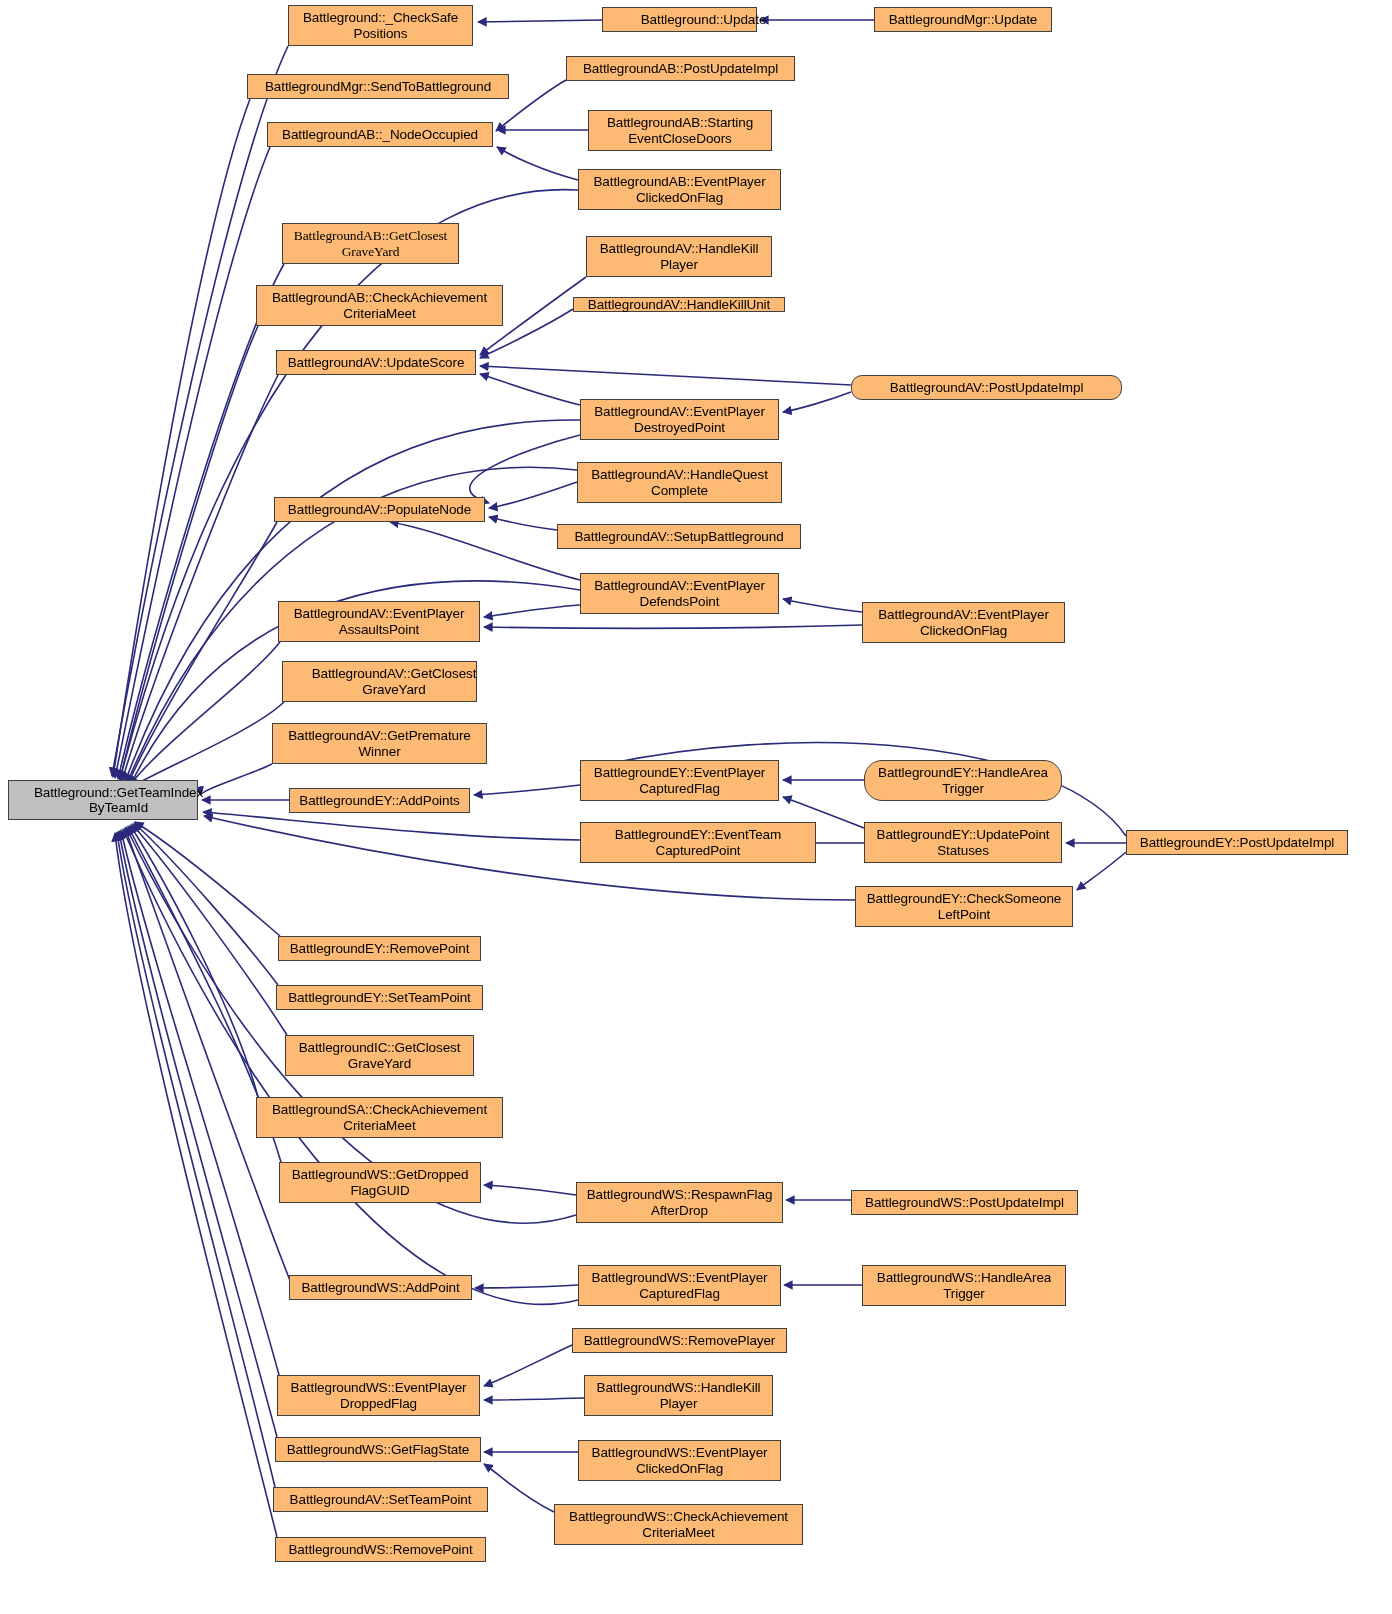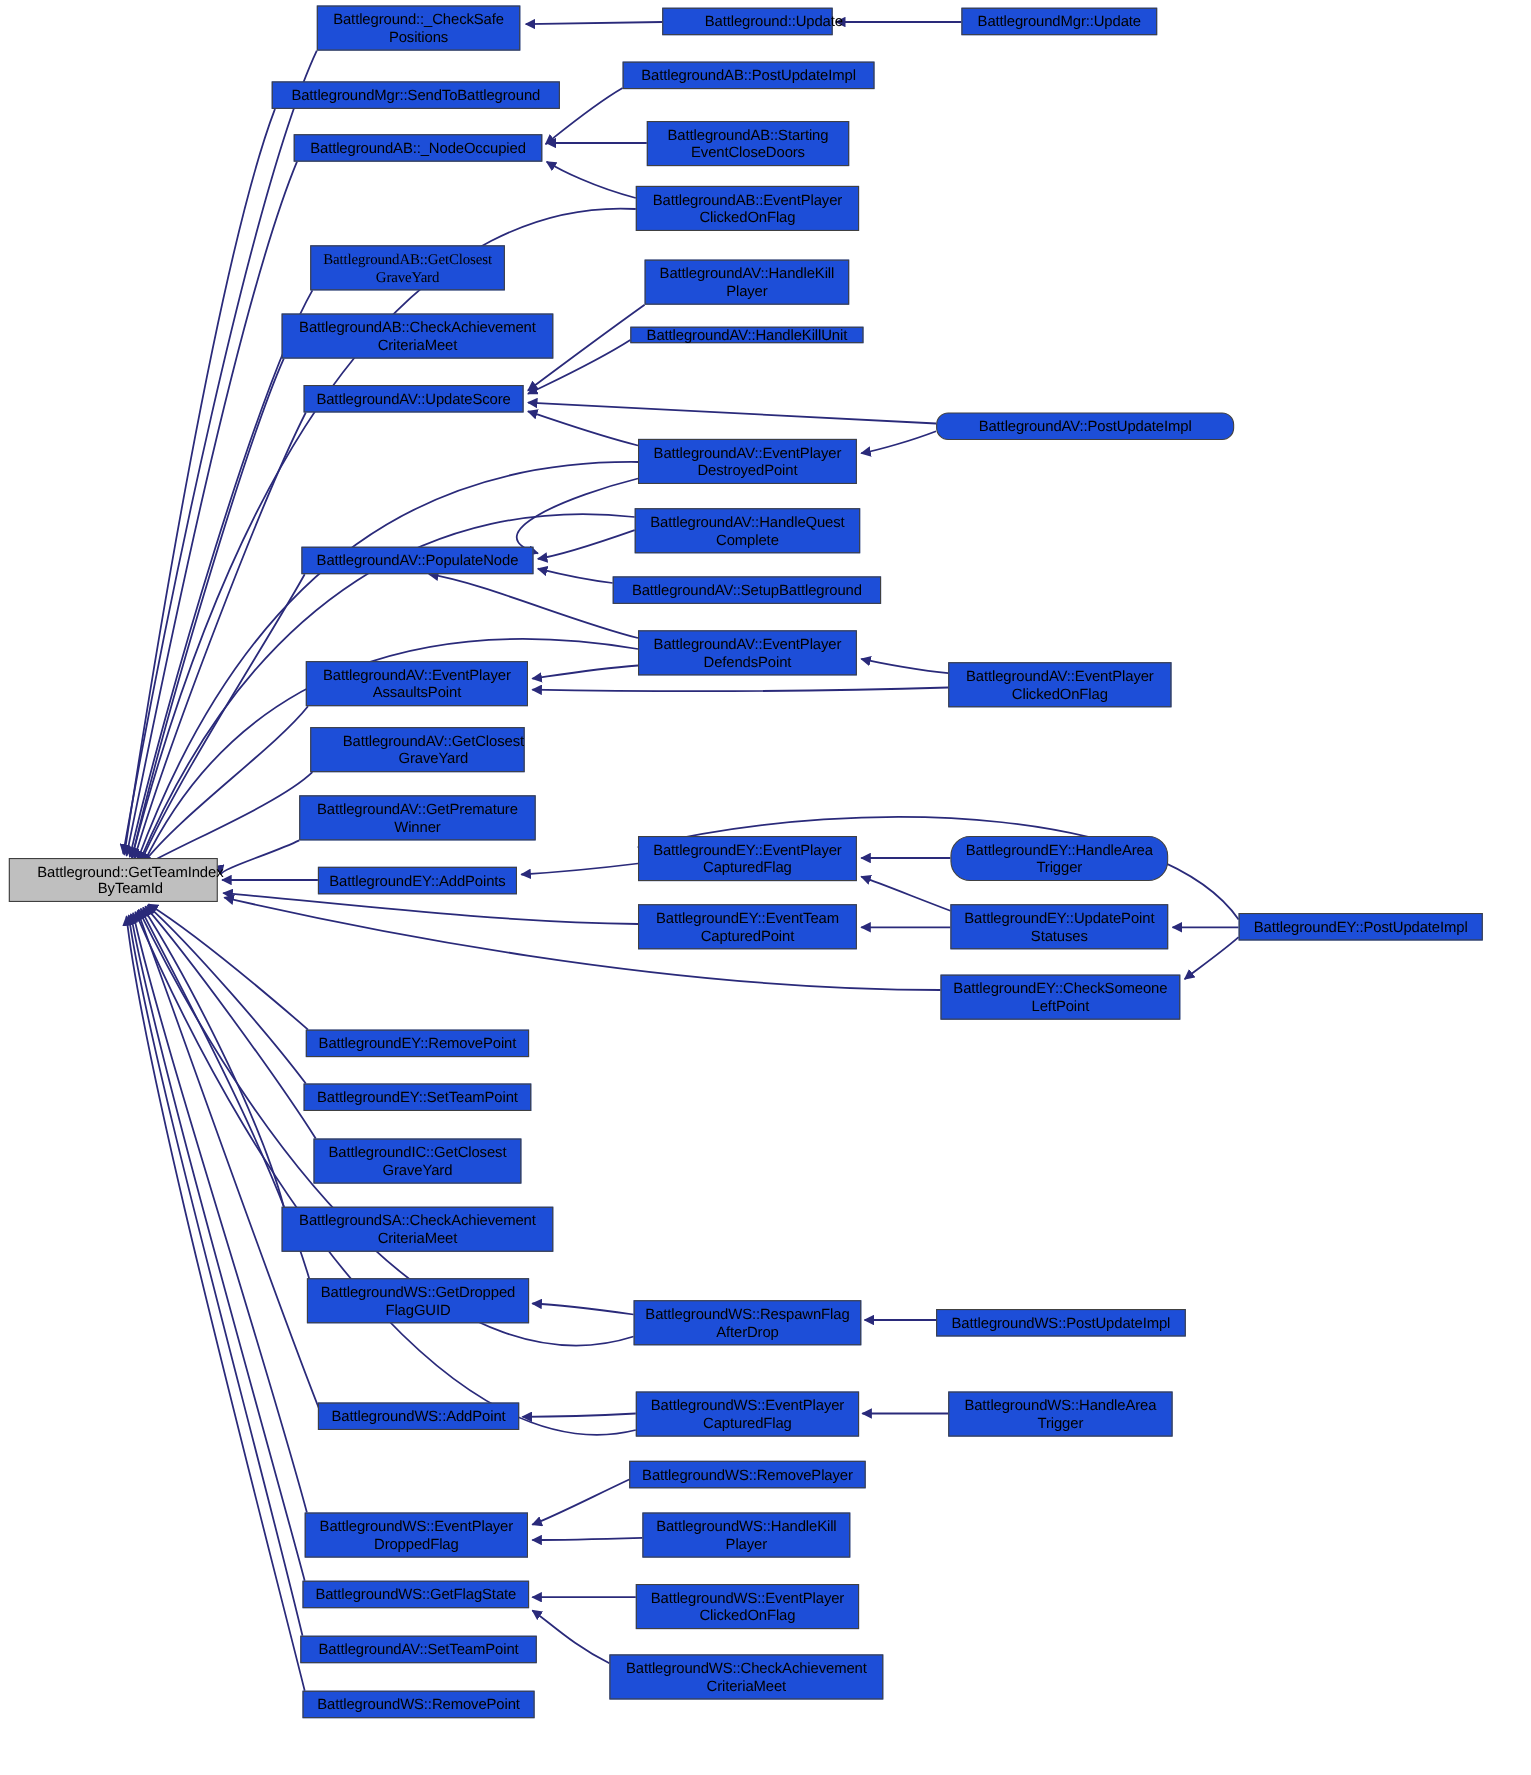--- a/index.html
+++ b/index.html
@@ -20,21 +20,21 @@
     left: 0;
     top: 0;
     width: 1392px;
     height: 1614px;
     pointer-events: none;
   }
   .graph-node {
     position: absolute;
     box-sizing: border-box;
     border: 1px solid #404040;
-    background: #1d4ed8;
+    background: #fdba74;
     color: #000000;
     display: flex;
     align-items: center;
     justify-content: center;
     text-align: center;
     font-size: 13.5px;
     line-height: 15.5px;
     letter-spacing: -0.1px;
     white-space: pre-line;
     z-index: 2;
@@ -155,21 +155,21 @@
 ClickedOnFlag</div>
       <div class="graph-node" style="left: 282px; top: 661px; width: 195px; height: 41px; padding-left: 29px;">BattlegroundAV::GetClosest
 GraveYard</div>
       <div class="graph-node" style="left: 272px; top: 723px; width: 215px; height: 41px;">BattlegroundAV::GetPremature
 Winner</div>
       <div class="graph-node" style="left: 289px; top: 788px; width: 181px; height: 25px;">BattlegroundEY::AddPoints</div>
       <div class="graph-node" style="left: 580px; top: 760px; width: 199px; height: 41px;">BattlegroundEY::EventPlayer
 CapturedFlag</div>
       <div class="graph-node" style="left: 864px; top: 760px; width: 198px; height: 41px; border-radius: 18px;">BattlegroundEY::HandleArea
 Trigger</div>
-      <div class="graph-node" style="left: 580px; top: 822px; width: 199px; height: 41px;">BattlegroundEY::EventTeam
+      <div class="graph-node" style="left: 580px; top: 822px; width: 236px; height: 41px;">BattlegroundEY::EventTeam
 CapturedPoint</div>
       <div class="graph-node" style="left: 864px; top: 822px; width: 198px; height: 41px;">BattlegroundEY::UpdatePoint
 Statuses</div>
       <div class="graph-node" style="left: 1126px; top: 830px; width: 222px; height: 25px;">BattlegroundEY::PostUpdateImpl</div>
       <div class="graph-node" style="left: 855px; top: 886px; width: 218px; height: 41px;">BattlegroundEY::CheckSomeone
 LeftPoint</div>
       <div class="graph-node" style="left: 278px; top: 936px; width: 203px; height: 25px;">BattlegroundEY::RemovePoint</div>
       <div class="graph-node" style="left: 276px; top: 985px; width: 207px; height: 25px;">BattlegroundEY::SetTeamPoint</div>
       <div class="graph-node" style="left: 285px; top: 1035px; width: 189px; height: 41px;">BattlegroundIC::GetClosest
 GraveYard</div>

